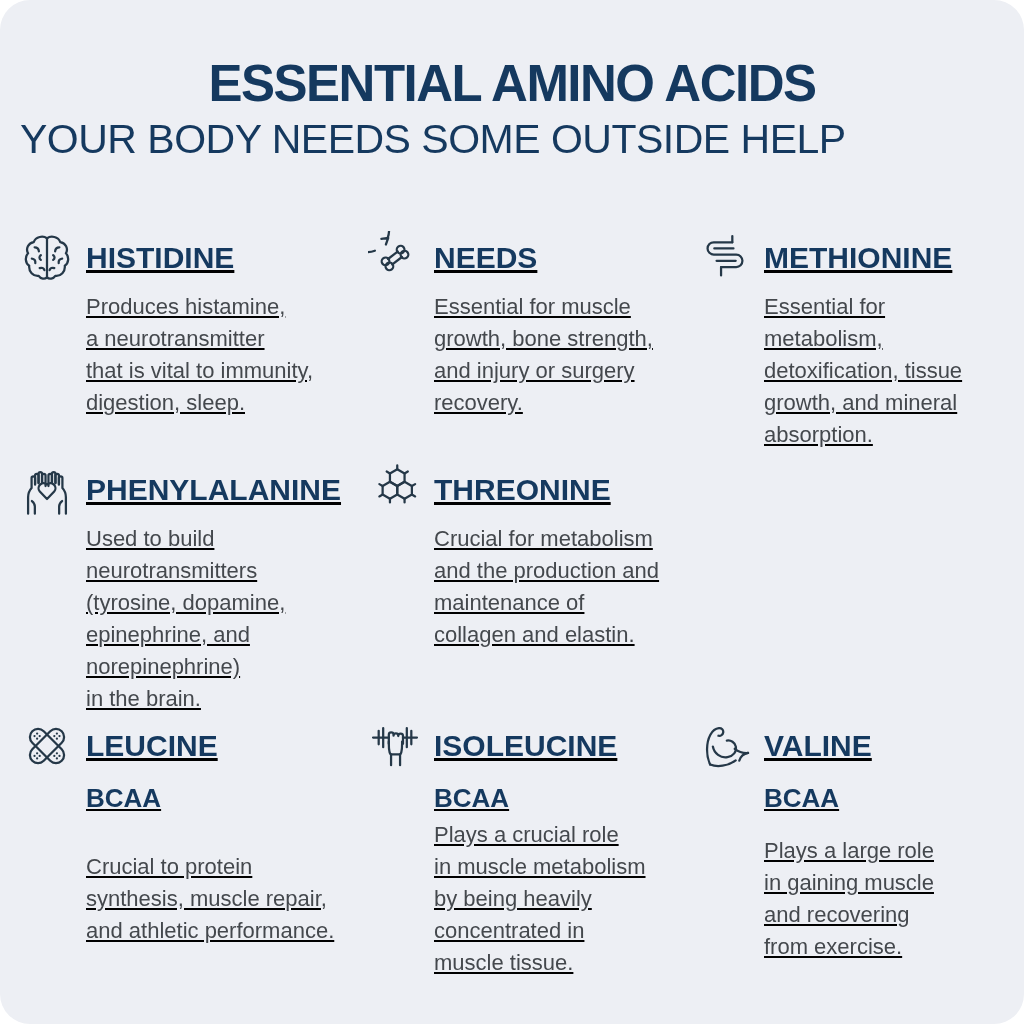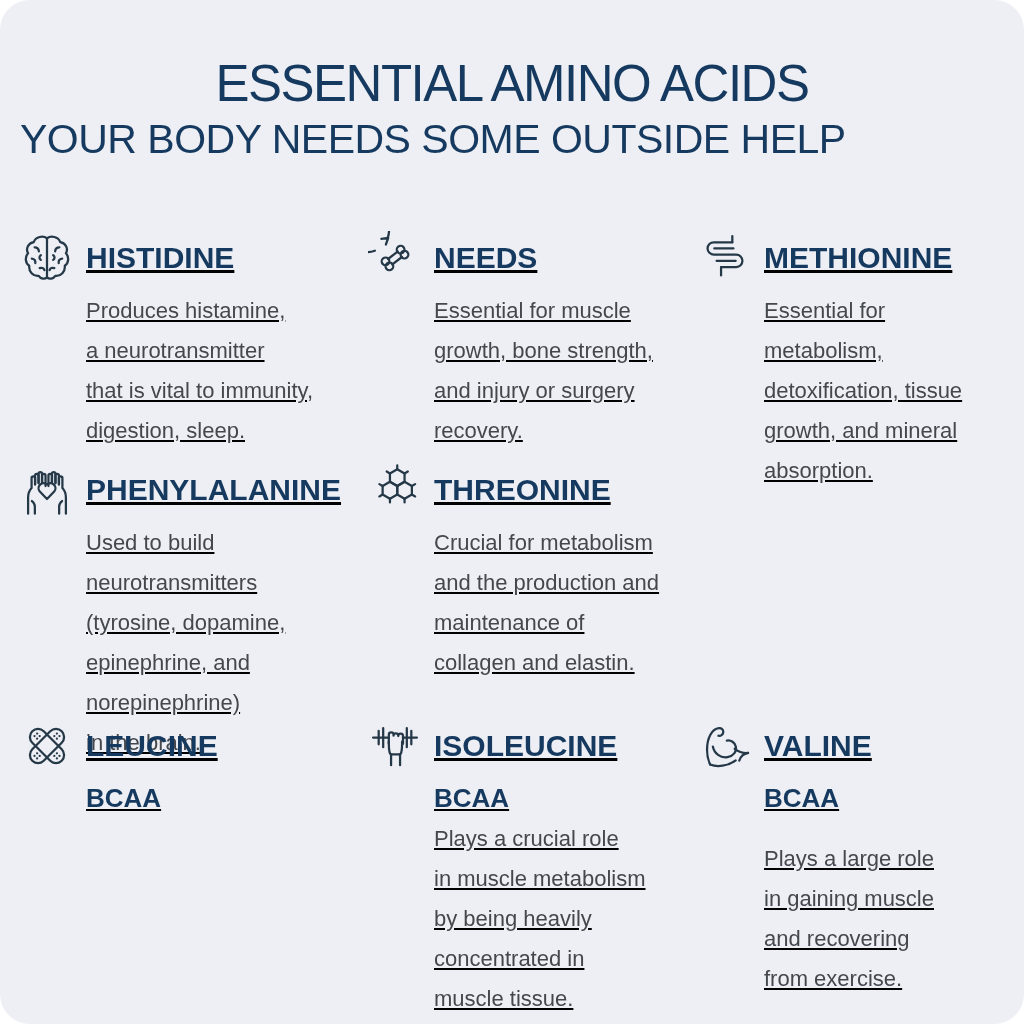--- a/index.html
+++ b/index.html
@@ -14,21 +14,21 @@
     position:absolute;inset:0;
     background:var(--panel-bg,#edeff4);
     border-radius:30px;
     padding:44px 20px 0 20px;
     box-sizing:border-box;
   }
   .title{
     margin:14px 0 0 0;
     text-align:center;
     font-size:51px;
-    font-weight:400;
+    font-weight:700;
     letter-spacing:-1.5px;
     color:var(--navy,#15395f);
     line-height:1.02;
   }
   .subtitle{
     margin:8px 0 0 0;
     text-align:left;
     font-size:41px;
     font-weight:400;
     letter-spacing:-0.5px;
@@ -84,21 +84,21 @@
     font-size:26px;
     font-weight:700;
     color:var(--navy,#15395f);
     margin-top:11px;
     line-height:1.1;
   }
   .desc{
     grid-column:2;
     margin:6px 0 0 0;
     font-size:22px;
-    line-height:40px;
+    line-height:32px;
     color:var(--body-text,#44484d);
     white-space:pre-line;
     width:max-content;
   }
 </style>
 </head>
 <body>
 
 <div class="panel">
 
@@ -236,20 +236,23 @@
           <circle class="dot" cx="15.2" cy="30.5" r="1"></circle>
             <circle class="dot" cx="15.2" cy="35.1" r="1"></circle>
           <circle class="dot" cx="30.5" cy="32.8" r="1"></circle>
             <circle class="dot" cx="35.1" cy="32.8" r="1"></circle>
           <circle class="dot" cx="32.8" cy="30.5" r="1"></circle>
             <circle class="dot" cx="32.8" cy="35.1" r="1"></circle>
         </svg>
       </span>
       <h2 class="name">LEUCINE</h2>
       <div class="badge">BCAA</div>
+      <p class="desc">Crucial to protein
+synthesis, muscle repair,
+and athletic performance.</p>
     </div>
 
     <div class="item pos-r3c2">
       <span class="icon">
         <svg viewBox="0 0 48 48">
           <path d="M4.5 16.5 H18.5 M31.1 16.5 H43.5"></path>
           <path d="M9.5 10.5 V22.5 M13.5 8 V25 M34.5 8 V25 M38.5 10.5 V22.5"></path>
           <path d="M18.5 22 v-8 a2.1 2.1 0 0 1 4.2 0 v.8 a2.1 2.1 0 0 1 4.2 0 v.4 a2.1 2.1 0 0 1 4.2 0 V22"></path>
           <path d="M18.5 20 v2 c0 5 .7 9.5 2 9.5 h7.8 c1.3 0 2 -4.5 2 -9.5 v-2"></path>
           <path d="M20.5 31.5 V41 M28.5 31.5 V41"></path>

